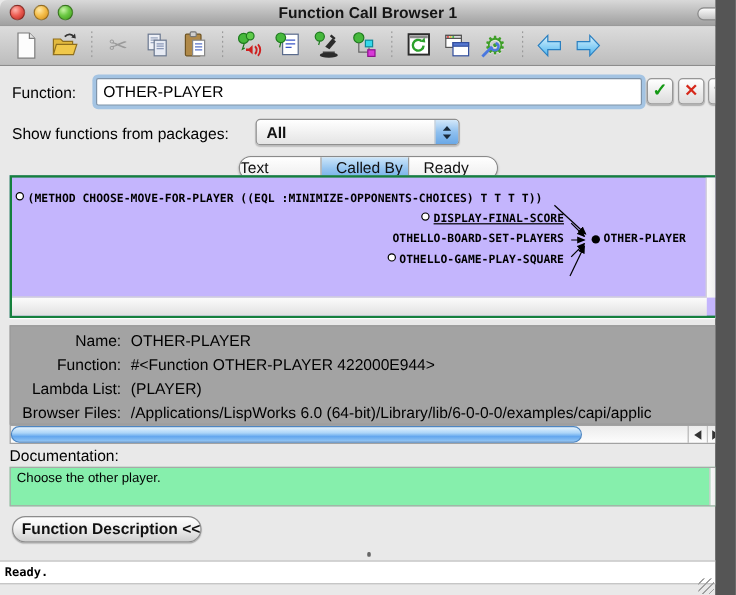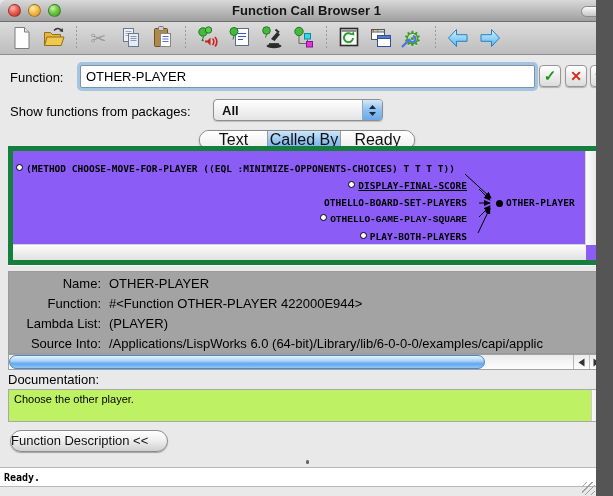--- a/index.html
+++ b/index.html
@@ -47,27 +47,27 @@
     border:1px solid #8f8f8f;border-radius:4px;background:linear-gradient(#ffffff,#e4e4e4);
     box-shadow:0 1px 1px rgba(0,0,0,.18);}
   .popup .val{position:absolute;left:8px;top:3px;font-size:13px;font-weight:bold;color:#111;}
   .popup .stepper{position:absolute;right:0;top:0;bottom:0;width:19px;border-radius:0 3px 3px 0;
     background:linear-gradient(#d3e8fa,#8fc0ef 50%,#6aa8e6);border-left:1px solid #93a9c0;
     display:flex;align-items:center;justify-content:center;}
   
   .tabs{position:absolute;left:199px;top:130px;height:20px;display:flex;
     border:1px solid #8a8a8a;border-radius:10px;overflow:hidden;
     background:#fff;box-shadow:0 1px 2px rgba(0,0,0,.3);box-sizing:border-box;}
-  .tab{height:18px;line-height:18px;text-align:center;font-size:16px;color:#111;
+  .tab{height:18px;line-height:18px;text-align:left;font-size:13px;color:#111;
     background:linear-gradient(#ffffff,#ededed);box-sizing:border-box;}
-  .tab + .tab{border-left:1px solid #9a9a9a;}
+  .tab + .tab{border-left:1px solid #9a9a9a;padding-left:12px;}
   .tab.selected{background:linear-gradient(#cde6fa,#94c4f0 55%,#74afe8);}
   
   .graph{position:absolute;left:8px;top:146px;width:597px;height:119px;box-sizing:border-box;
-    background:#8b5cf6;border:5px solid #15803d;box-shadow:0 1px 0 rgba(255,255,255,.9);}
+    background:#c4b5fd;border:2px solid #15803d;box-shadow:0 1px 0 rgba(255,255,255,.9);}
   .graph-vtrack{position:absolute;top:0;right:0;width:14px;bottom:15px;
     background:linear-gradient(to right,#fcfcfc,#e1e1e1);border-left:1px solid #d5d5d5;}
   .graph-htrack{position:absolute;left:0;right:14px;bottom:0;height:15px;
     background:linear-gradient(#fcfcfc,#e1e1e1);border-top:1px solid #d5d5d5;}
   .gnode{position:absolute;font-family:"DejaVu Sans Mono",monospace;font-size:9.5px;
     font-weight:bold;line-height:12px;white-space:pre;color:#000;}
   .gcircle{display:inline-block;width:5px;height:5px;border:1px solid #000;border-radius:50%;
     background:#fff;margin-right:3px;vertical-align:1px;}
   .gfill{display:inline-block;width:7px;height:7px;background:#000;border-radius:50%;
     margin-right:3px;vertical-align:-1px;}
@@ -82,30 +82,30 @@
   .hscroll{position:absolute;left:8px;top:354px;width:597px;height:16px;box-sizing:border-box;
     border:1px solid #a2a2a2;background:linear-gradient(#ececec,#fdfdfd);}
   .hthumb{position:absolute;left:0;top:0;width:476px;height:14px;border-radius:7px;box-sizing:border-box;
     border:1px solid #4d86c2;
     background:linear-gradient(#e4f3fe,#acd5f8 40%,#63a7ee 65%,#93c6f5);}
   .harrows{position:absolute;right:0;top:0;bottom:0;width:30px;display:flex;border-left:1px solid #b5b5b5;}
   .hcell{flex:1;display:flex;align-items:center;justify-content:center;}
   .hcell + .hcell{border-left:1px solid #c2c2c2;}
   
   .docbox{position:absolute;left:8px;top:389px;width:597px;height:33px;box-sizing:border-box;
-    background:#bef264;border:1px solid #a8a8a8;padding-left:29px;}
+    background:#86efac;border:1px solid #a8a8a8;padding-left:29px;}
   .doctext{position:absolute;left:5px;top:3px;font-size:11px;color:#000;}
   .doc-vtrack{position:absolute;right:0;top:0;bottom:0;width:12px;
     background:linear-gradient(to right,#f8f8f8,#e0e0e0);border-left:1px solid #cccccc;}
   
   .descbtn{position:absolute;left:10px;top:430px;width:158px;height:22px;box-sizing:border-box;
     border:1px solid #8c8c8c;border-radius:11px;
     background:linear-gradient(#ffffff,#f0f0f0 45%,#d0d0d0);
     box-shadow:0 1px 1px rgba(0,0,0,.3);font-size:13px;color:#111;
-    text-align:left;line-height:20px;cursor:default;}
+    text-align:right;line-height:20px;cursor:default;font-weight:bold;}
   
   .cursor-dot{position:absolute;left:306px;top:460px;width:3px;height:4px;background:#666;border-radius:40%;}
   .echo{position:absolute;left:0;top:467px;width:613px;height:20px;box-sizing:border-box;
     background:#fff;border-top:1px solid #b8b8b8;border-bottom:1px solid #b8b8b8;}
   .echo .etext{position:absolute;left:4px;top:4px;font-family:"DejaVu Sans Mono",monospace;
     font-size:10px;font-weight:bold;}
   .grip{position:absolute;right:1px;bottom:1px;width:13px;height:13px;
     background:repeating-linear-gradient(135deg,transparent 0 3px,#a0a0a0 3px 4px);}
 </style>
 </head>
@@ -278,42 +278,41 @@
         </defs>
       <line x1="452" y1="23" x2="478" y2="47" stroke="#000" stroke-width="1" marker-end="url(#arr)"></line>
       <line x1="466" y1="38" x2="477" y2="49" stroke="#000" stroke-width="1" marker-end="url(#arr)"></line>
       <line x1="466" y1="52" x2="477" y2="52" stroke="#000" stroke-width="1" marker-end="url(#arr)"></line>
       <line x1="466" y1="66" x2="477" y2="55" stroke="#000" stroke-width="1" marker-end="url(#arr)"></line>
       <line x1="465" y1="82" x2="477" y2="57" stroke="#000" stroke-width="1" marker-end="url(#arr)"></line>
     </svg>
     <div class="gnode" style="left:3px;top:12px;"><span class="gcircle"></span><span>(METHOD CHOOSE-MOVE-FOR-PLAYER ((EQL :MINIMIZE-OPPONENTS-CHOICES) T T T T))</span></div>
     <div class="gnode" style="right:133px;top:29px;text-decoration:underline;"><span class="gcircle"></span><span>DISPLAY-FINAL-SCORE</span></div>
     <div class="gnode" style="right:133px;top:46px;"><span>OTHELLO-BOARD-SET-PLAYERS</span></div>
-    <div class="gnode" style="right:133px;top:63px;font-family:Liberation Mono, monospace;"><span class="gcircle"></span><span>OTHELLO-GAME-PLAY-SQUARE</span></div>
-    <div class="gnode" style="right:133px;top:80px;"><span class="gcircle"></span><span>PLAY-BOTH-PLAYERS</span></div>
+    <div class="gnode" style="right:133px;top:63px;"><span class="gcircle"></span><span>OTHELLO-GAME-PLAY-SQUARE</span></div>
     <div class="gnode" style="left:483px;top:46px;"><span class="gfill"></span><span>OTHER-PLAYER</span></div>
     <div class="graph-vtrack"></div>
     <div class="graph-htrack"></div>
   </div>
 
   <div class="details">
     <div class="drow">
       <span class="dlabel">Name:</span>
       <span class="dvalue">OTHER-PLAYER</span>
     </div>
     <div class="drow">
       <span class="dlabel">Function:</span>
       <span class="dvalue">#&lt;Function OTHER-PLAYER 422000E944&gt;</span>
     </div>
     <div class="drow">
       <span class="dlabel">Lambda List:</span>
       <span class="dvalue">(PLAYER)</span>
     </div>
     <div class="drow">
-      <span class="dlabel">Source Into:</span>
+      <span class="dlabel">Browser Files:</span>
       <span class="dvalue">/Applications/LispWorks 6.0 (64-bit)/Library/lib/6-0-0-0/examples/capi/applic</span>
     </div>
   </div>
 
   <div class="hscroll">
     <div class="hthumb"></div>
     <div class="harrows">
       <div class="hcell">
           <svg width="7" height="9" viewBox="0 0 7 9">
             <path d="M6.5 0.5v8L0.5 4.5z" fill="#333"></path>

